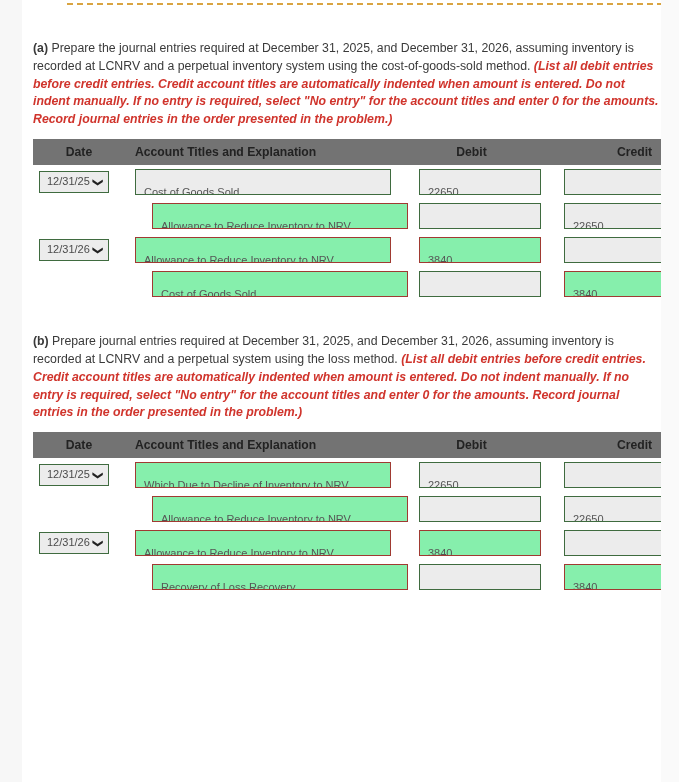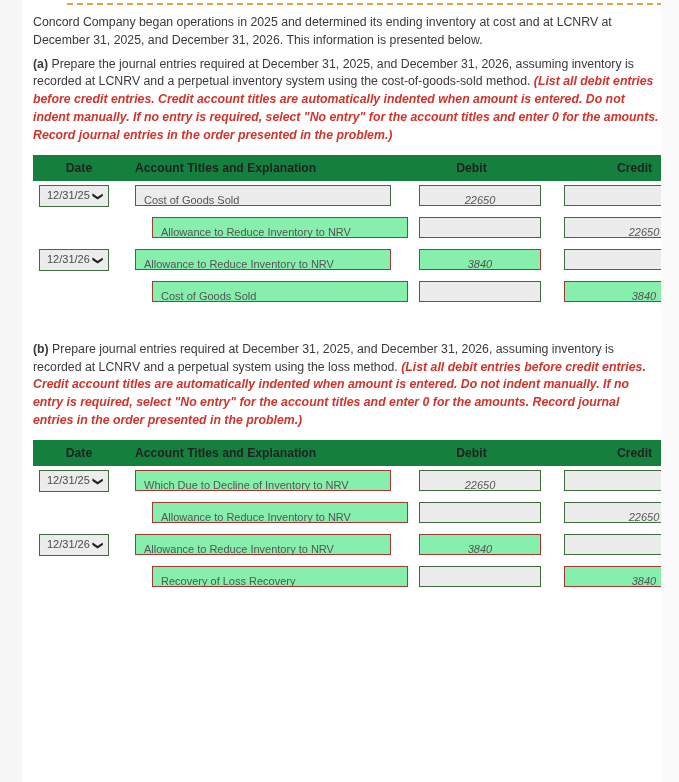--- a/index.html
+++ b/index.html
@@ -92,21 +92,21 @@
     border-collapse: collapse;
     margin-top: 10px;
     table-layout: fixed;
   }
   .jtable col.c-date   { width: 92px; }
   .jtable col.c-acct   { width: 282px; }
   .jtable col.c-debit  { width: 145px; }
   .jtable col.c-credit { width: 241px; }
 
   .jtable thead th {
-    background: #15803d;
+    background: #737373;
     font-size: 12.2px;
     font-weight: bold;
     color: #222;
     padding: 6px 0 6px 0;
     text-align: center;
   }
   .jtable thead th.h-acct { text-align: left; padding-left: 10px; margin-top: 12px; }
   .jtable thead th.h-debit { padding-right: 16px; }
   .jtable thead th.h-credit { padding-right: 76px; }
 
@@ -135,46 +135,45 @@
   .sel.empty { border: none; background: transparent; }
 
   .tinput {
     display: block;
     height: 21px;
     border: 1.6px solid #3f6b3f;
     background: #ececec;
     font-size: 11px;
     color: #555;
     line-height: 20px;
-    padding: 4px 8px;
+    padding: 12px 8px;
     white-space: nowrap;
     overflow: hidden;
   }
   .tinput.err { border-color: #a03a32; background: #86efac; }
   .tinput.acct { width: 256px; }
   .tinput.acct.indent { margin-left: 17px; width: 256px; }
-  .tinput.amt  { width: 122px; text-align: center; font-style: italic; }
+  .tinput.amt  { width: 122px; text-align: left; }
   .tinput.amt.credit { width: 160px; }
 
-  .sec-gap-a  { }
+  .sec-gap-a  { margin-top: 26px; }
   .sec-gap-b  { margin-top: 32px; }
   .sec-gap-c  { margin-top: 28px; }
 </style>
 </head>
 <body>
 
 <div class="gutter-left"></div>
 <div class="gutter-right"></div>
 
 <div class="page">
   <div class="dashed-top"></div>
 
   <div class="content">
 
-    <p class="prose">Concord Company began operations in 2025 and determined its ending inventory at cost and at LCNRV at December 31, 2025, and December 31, 2026. This information is presented below.</p>
 
 
     <p class="prose sec-gap-a"><b>(a)</b><span> Prepare the journal entries required at December 31, 2025, and December 31, 2026, assuming inventory is recorded at LCNRV and a perpetual inventory system using the cost-of-goods-sold method. </span><span class="redital">(List all debit entries before credit entries. Credit account titles are automatically indented when amount is entered. Do not indent manually. If no entry is required, select "No entry" for the account titles and enter 0 for the amounts. Record journal entries in the order presented in the problem.)</span></p>
 
     <table class="jtable">
       <colgroup>
           <col class="c-date">
           <col class="c-acct">
           <col class="c-debit">
           <col class="c-credit">

